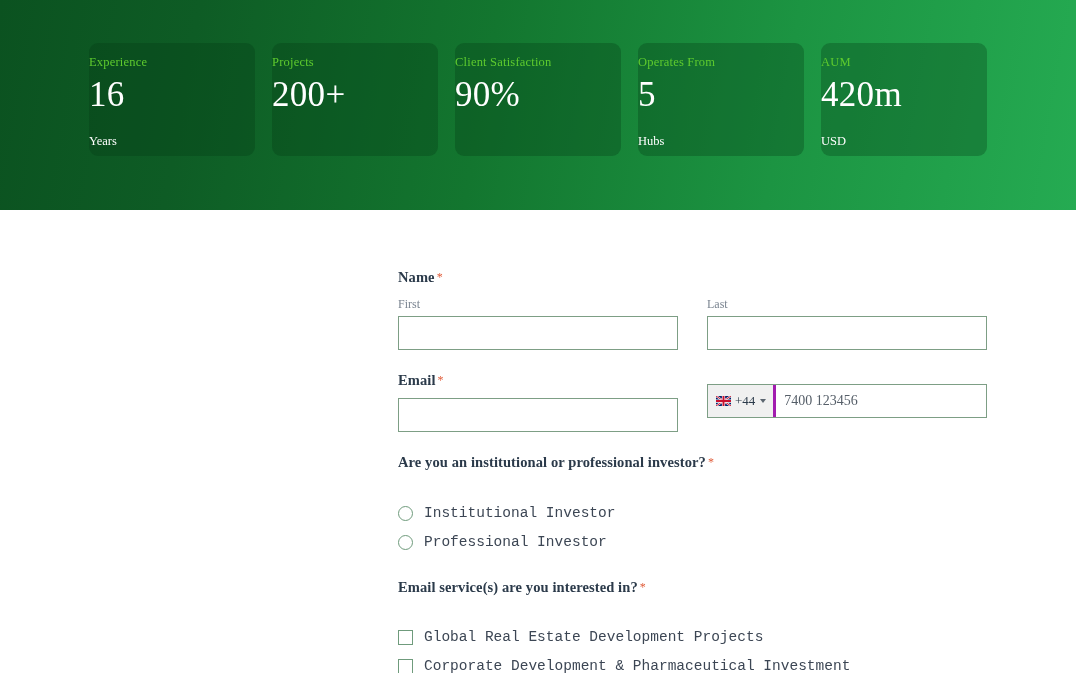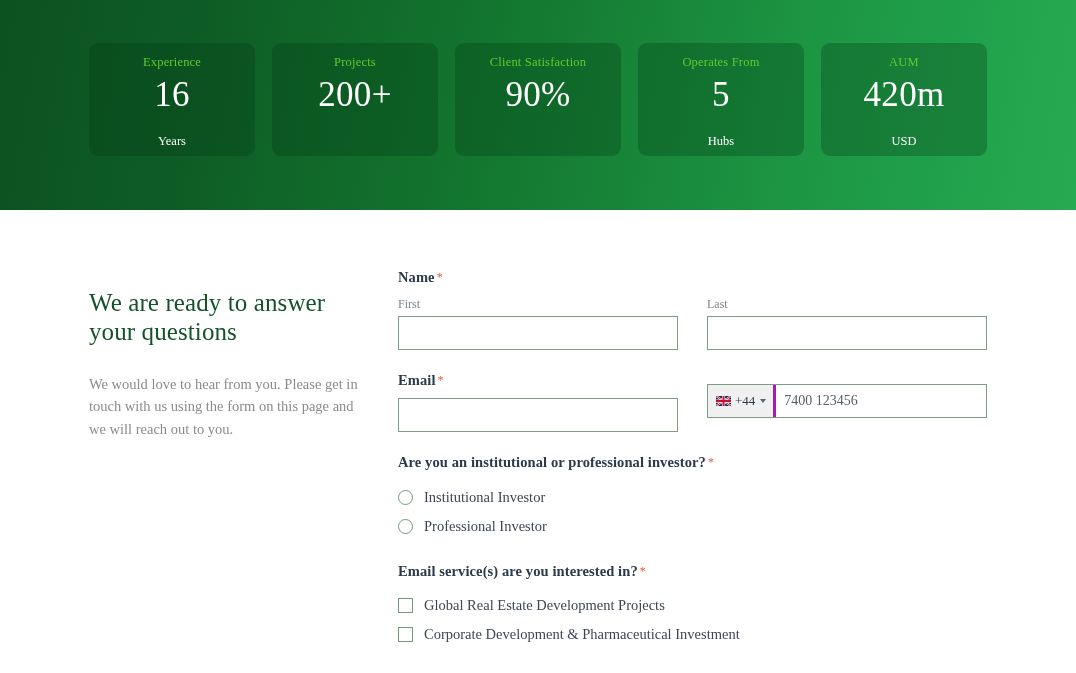--- a/index.html
+++ b/index.html
@@ -26,21 +26,21 @@
     display:flex;
     gap:17px;
   }
   .stat-card {
     flex:1;
     height:113px;
     border-radius:9px;
     background:rgba(4,56,20,0.30);
     display:flex;
     flex-direction:column;
-    align-items:center;
+    align-items:flex-start;
     justify-content:flex-start;
     padding-top:13px;
   }
   .stat-label {
     font-size:12.5px;
     color:#5ecb2e;
     letter-spacing:.2px;
     line-height:1;
     margin-bottom:6px;
   }
@@ -178,21 +178,21 @@
     outline:none;
     font-family:"Liberation Serif", serif;
     font-size:14px;
     color:#000000;
     padding:0 8px;
     background:transparent;
   }
   .phone-input::placeholder { color:#555e68; }
 
   
-  .choice-list { margin-top:13px; }
+  .choice-list { margin-top:29px;font-family:Liberation Mono, monospace; }
   .choice {
     display:flex;
     align-items:center;
     gap:11px;
     height:29px;
     cursor:pointer;
   }
   .radio-mark {
     width:15px;height:15px;
     border:1px solid #6f9b7c;
@@ -247,24 +247,20 @@
       <div class="stat-label">AUM</div>
       <div class="stat-value">420m</div>
       <div class="stat-suffix">USD</div>
     </div>
 
   </div>
 </div>
 
 <div class="content">
 
-  <div class="intro">
-    <h2 class="intro-heading">We are ready to answer your questions</h2>
-    <p class="intro-text">We would love to hear from you. Please get in touch with us using the form on this page and we will reach out to you.</p>
-  </div>
 
   <form class="form">
 
     <div class="name-block">
       <div class="field-label">
         <span>Name</span><span class="req">*</span>
       </div>
       <div class="row name-subrow">
         <div class="col">
           <div class="sub-label">First</div>

